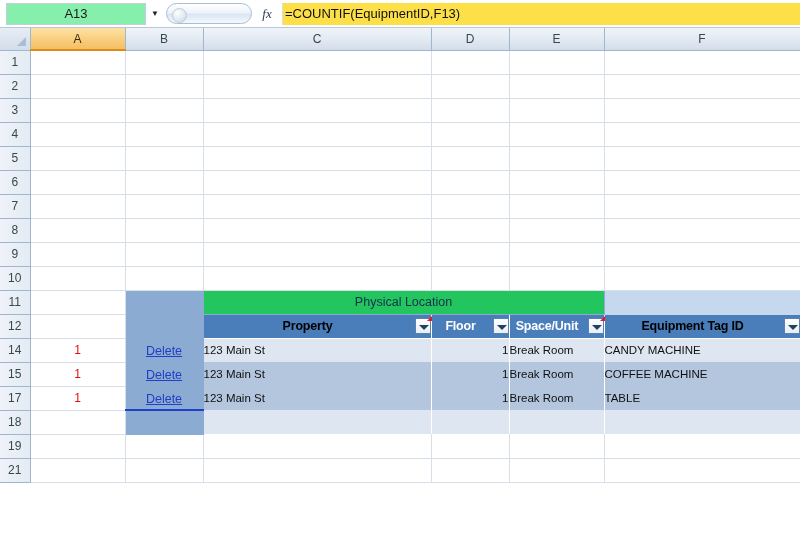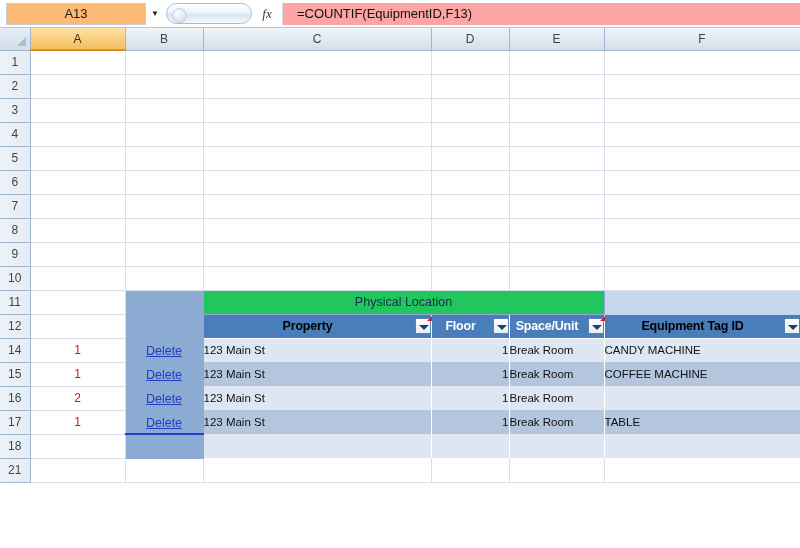--- a/index.html
+++ b/index.html
@@ -15,21 +15,21 @@
     display: flex; align-items: center;
     height: 28px; width: 800px;
     background: #ffffff;
     border-bottom: 1px solid #b8c7d9;
   }
   #name-box {
     width: 140px; height: 22px;
     display: flex; align-items: center; justify-content: center;
     font-size: 13px; color: #1a1a1a;
     border: 1px solid #c3cfdd;
-    background: #fdba74;
+    background: #86efac;
     margin-left: 6px;
   }
   #name-box-arrow {
     width: 18px; height: 22px;
     display: flex; align-items: center; justify-content: center;
     font-size: 8px; color: #222;
   }
   #fbar-glossy {
     width: 86px; height: 21px;
     border-radius: 11px;
@@ -46,23 +46,23 @@
     border: 1px solid #bccbdb;
   }
   #fx-icon {
     width: 30px; text-align: center;
     font-family: "Liberation Serif", serif;
     font-style: italic; font-size: 13px; color: #2a3a55;
   }
   #formula-input {
     flex: 1; height: 22px;
     display: flex; align-items: center;
-    padding-left: 14px;
+    padding-left: 2px;
     font-size: 13px; color: #111;
-    background: #fca5a5;
+    background: #fde047;
     border-left: 1px solid #d6dfe9;
   }
 
   
   #grid-wrap { width: 800px; height: 520px; position: relative; overflow: hidden; }
   table#sheet { border-collapse: collapse; table-layout: fixed; width: 800px; }
   table#sheet td, table#sheet th { padding: 0; font-weight: normal; }
 
   
   col.c-corner { width: 30px; }
@@ -400,31 +400,20 @@
     <td class="a-val">1</td>
     <td class="b-link">
       <span>Delete</span>
     </td>
     <td class="tcell">123 Main St</td>
     <td class="tcell num">1</td>
     <td class="tcell">Break Room</td>
     <td class="tcell">COFFEE MACHINE</td>
   </tr>
 
-  <tr class="drow-even">
-    <td class="rowhead">16</td>
-    <td class="a-val">2</td>
-    <td class="b-link">
-      <span>Delete</span>
-    </td>
-    <td class="tcell">123 Main St</td>
-    <td class="tcell num">1</td>
-    <td class="tcell">Break Room</td>
-    <td class="tcell"></td>
-  </tr>
 
   <tr class="drow-odd">
     <td class="rowhead">17</td>
     <td class="a-val">1</td>
     <td class="b-link">
       <span>Delete</span>
     </td>
     <td class="tcell">123 Main St</td>
     <td class="tcell num">1</td>
     <td class="tcell">Break Room</td>
@@ -435,20 +424,29 @@
     <td class="rowhead">18</td>
     <td class="cell"></td>
     <td class="b-link b-end"></td>
     <td class="tcell f-end"></td>
     <td class="tcell f-end"></td>
     <td class="tcell f-end"></td>
     <td class="tcell f-end"></td>
   </tr>
 
   <tr>
+    <td class="rowhead">19</td>
+    <td class="cell"></td>
+          <td class="cell"></td>
+    <td class="cell"></td>
+          <td class="cell"></td>
+    <td class="cell"></td>
+          <td class="cell"></td>
+  </tr>
+  <tr>
     <td class="rowhead">21</td>
     <td class="cell"></td>
           <td class="cell"></td>
     <td class="cell"></td>
           <td class="cell"></td>
     <td class="cell"></td>
           <td class="cell"></td>
   </tr>
 </tbody>
     </table>

